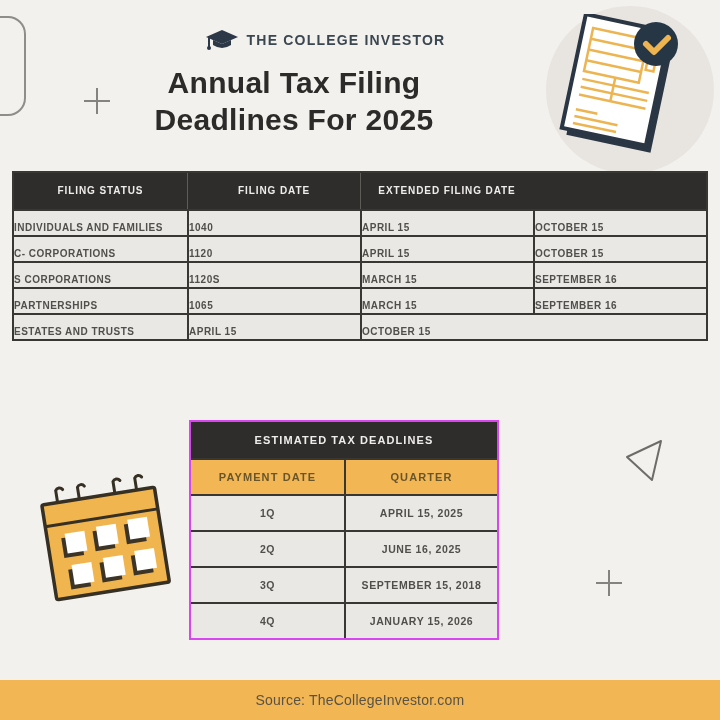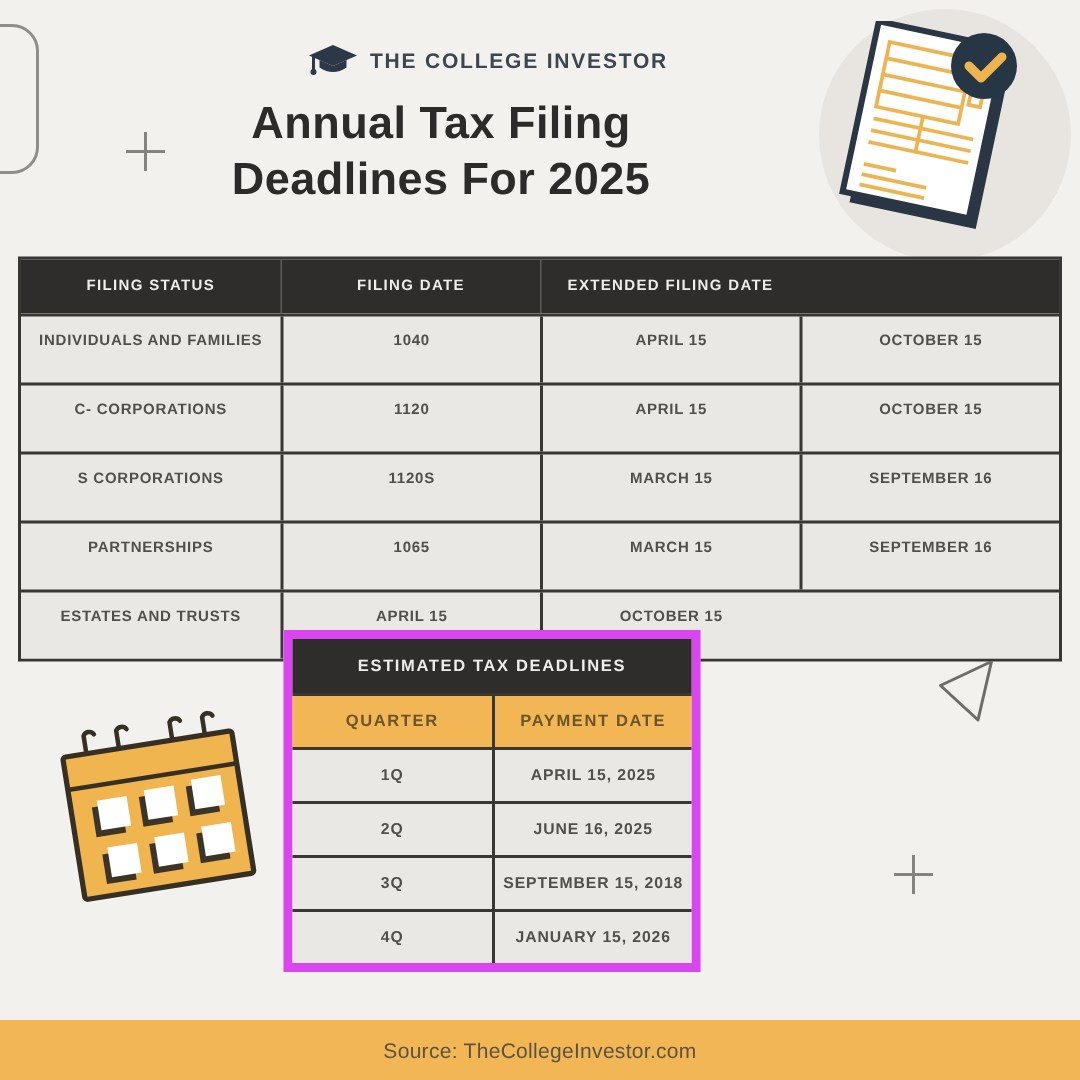--- a/index.html
+++ b/index.html
@@ -31,28 +31,28 @@
   
   .filing-table { position:absolute; left:12px; top:171px; width:696px;
     border:2px solid #393734; background:#e9e8e5; }
   .ft-header { display:grid; grid-template-columns:repeat(4,1fr); background:#2f2d2b; }
   .ft-header .hcell { height:36px; line-height:36px; text-align:center;
     color:#efedeb; font-size:10px; font-weight:bold; letter-spacing:0.9px;
     border-left:1px solid #5e5c59; overflow:hidden; white-space:nowrap; }
   .ft-header .hcell:first-child { border-left:none; }
   .ft-row { display:grid; grid-template-columns:repeat(4,1fr);
     background:#e9e8e5; border-top:2px solid #393734; }
-  .ft-row .cell { height:44px; line-height:34px; text-align:center;
+  .ft-row .cell { height:24px; line-height:34px; text-align:left;
     color:#514f4c; font-size:10px; font-weight:bold; letter-spacing:0.5px;
     border-left:2px solid #393734; overflow:hidden; white-space:nowrap; }
   .ft-row .cell:first-child { border-left:none; }
 
   
-  .estimated-table { position:absolute; left:189px; top:420px; width:278px;
-    border:6px solid #d946ef; background:#e9e8e5; }
+  .estimated-table { position:absolute; left:189px; top:420px; width:310px;
+    border:2px solid #d946ef; background:#e9e8e5; }
   .et-title { height:36px; line-height:36px; background:#2f2d2b; text-align:center;
     color:#efedeb; font-size:11px; font-weight:bold; letter-spacing:1.1px; }
   .et-sub { display:grid; grid-template-columns:1fr 1fr; background:#f2b654;
     border-top:2px solid #393734; }
   .et-sub .hcell { height:34px; line-height:34px; text-align:center;
     color:#69552a; font-size:11px; font-weight:bold; letter-spacing:1.1px;
     border-left:2px solid #393734; }
   .et-sub .hcell:first-child { border-left:none; }
   .et-row { display:grid; grid-template-columns:1fr 1fr; background:#e9e8e5;
     border-top:2px solid #393734; }
@@ -177,22 +177,22 @@
     <div class="ft-row">
       <div class="cell">ESTATES AND TRUSTS</div>
       <div class="cell">APRIL 15</div>
       <div class="cell">OCTOBER 15</div>
     </div>
   </div>
 
   <div class="estimated-table">
     <div class="et-title">ESTIMATED TAX DEADLINES</div>
     <div class="et-sub">
+      <div class="hcell">PAYMENT DATE</div>
       <div class="hcell">QUARTER</div>
-      <div class="hcell">PAYMENT DATE</div>
     </div>
     <div class="et-row">
       <div class="cell">1Q</div>
       <div class="cell">APRIL 15, 2025</div>
     </div>
     <div class="et-row">
       <div class="cell">2Q</div>
       <div class="cell">JUNE 16, 2025</div>
     </div>
     <div class="et-row">

